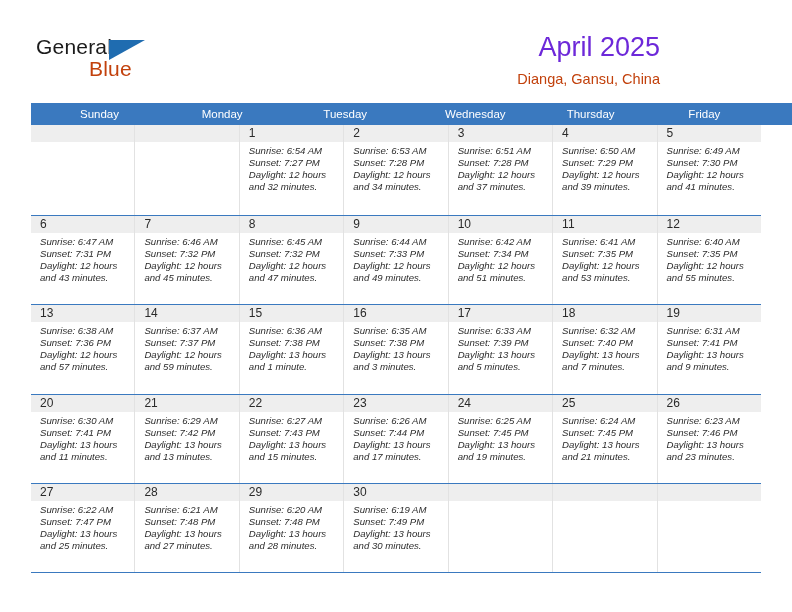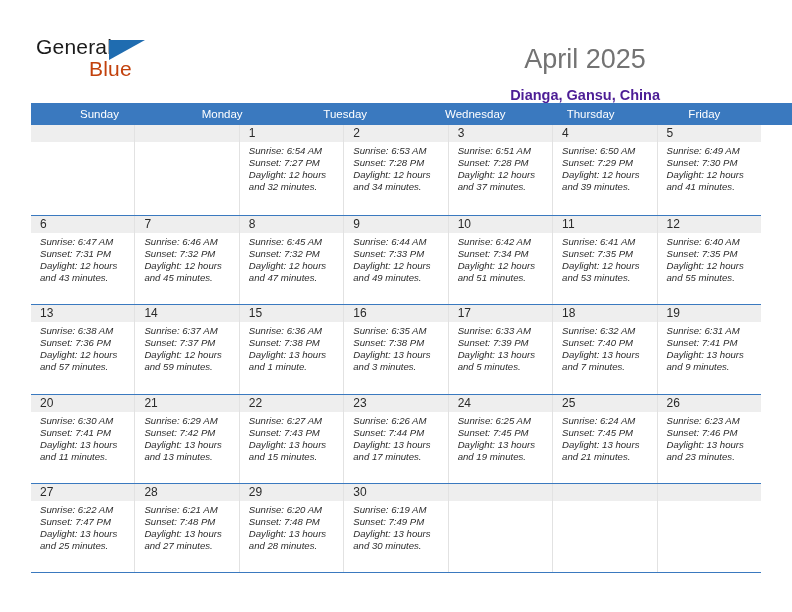--- a/index.html
+++ b/index.html
@@ -68,33 +68,31 @@
   }
 
   .title-block {
     position: absolute;
     right: 36px;
     top: 32px;
     text-align: right;
   }
   .cal-title {
     font-size: 27px;
-    color: #737373;
+    color: #6d28d9;
     line-height: 1.15;
     font-weight: normal;
-    margin: 12px;
+    margin: 0;
     white-space: nowrap;
-    text-align: center;
   }
   .cal-subtitle {
     font-size: 14.5px;
-    color: #4c1d95;
+    color: #c2410c;
     margin-top: 8px;
     white-space: nowrap;
-    font-weight: bold;
   }
 
   
   .calendar {
     position: absolute;
     left: 31px;
     top: 103px;
     width: 730px;
   }
 

